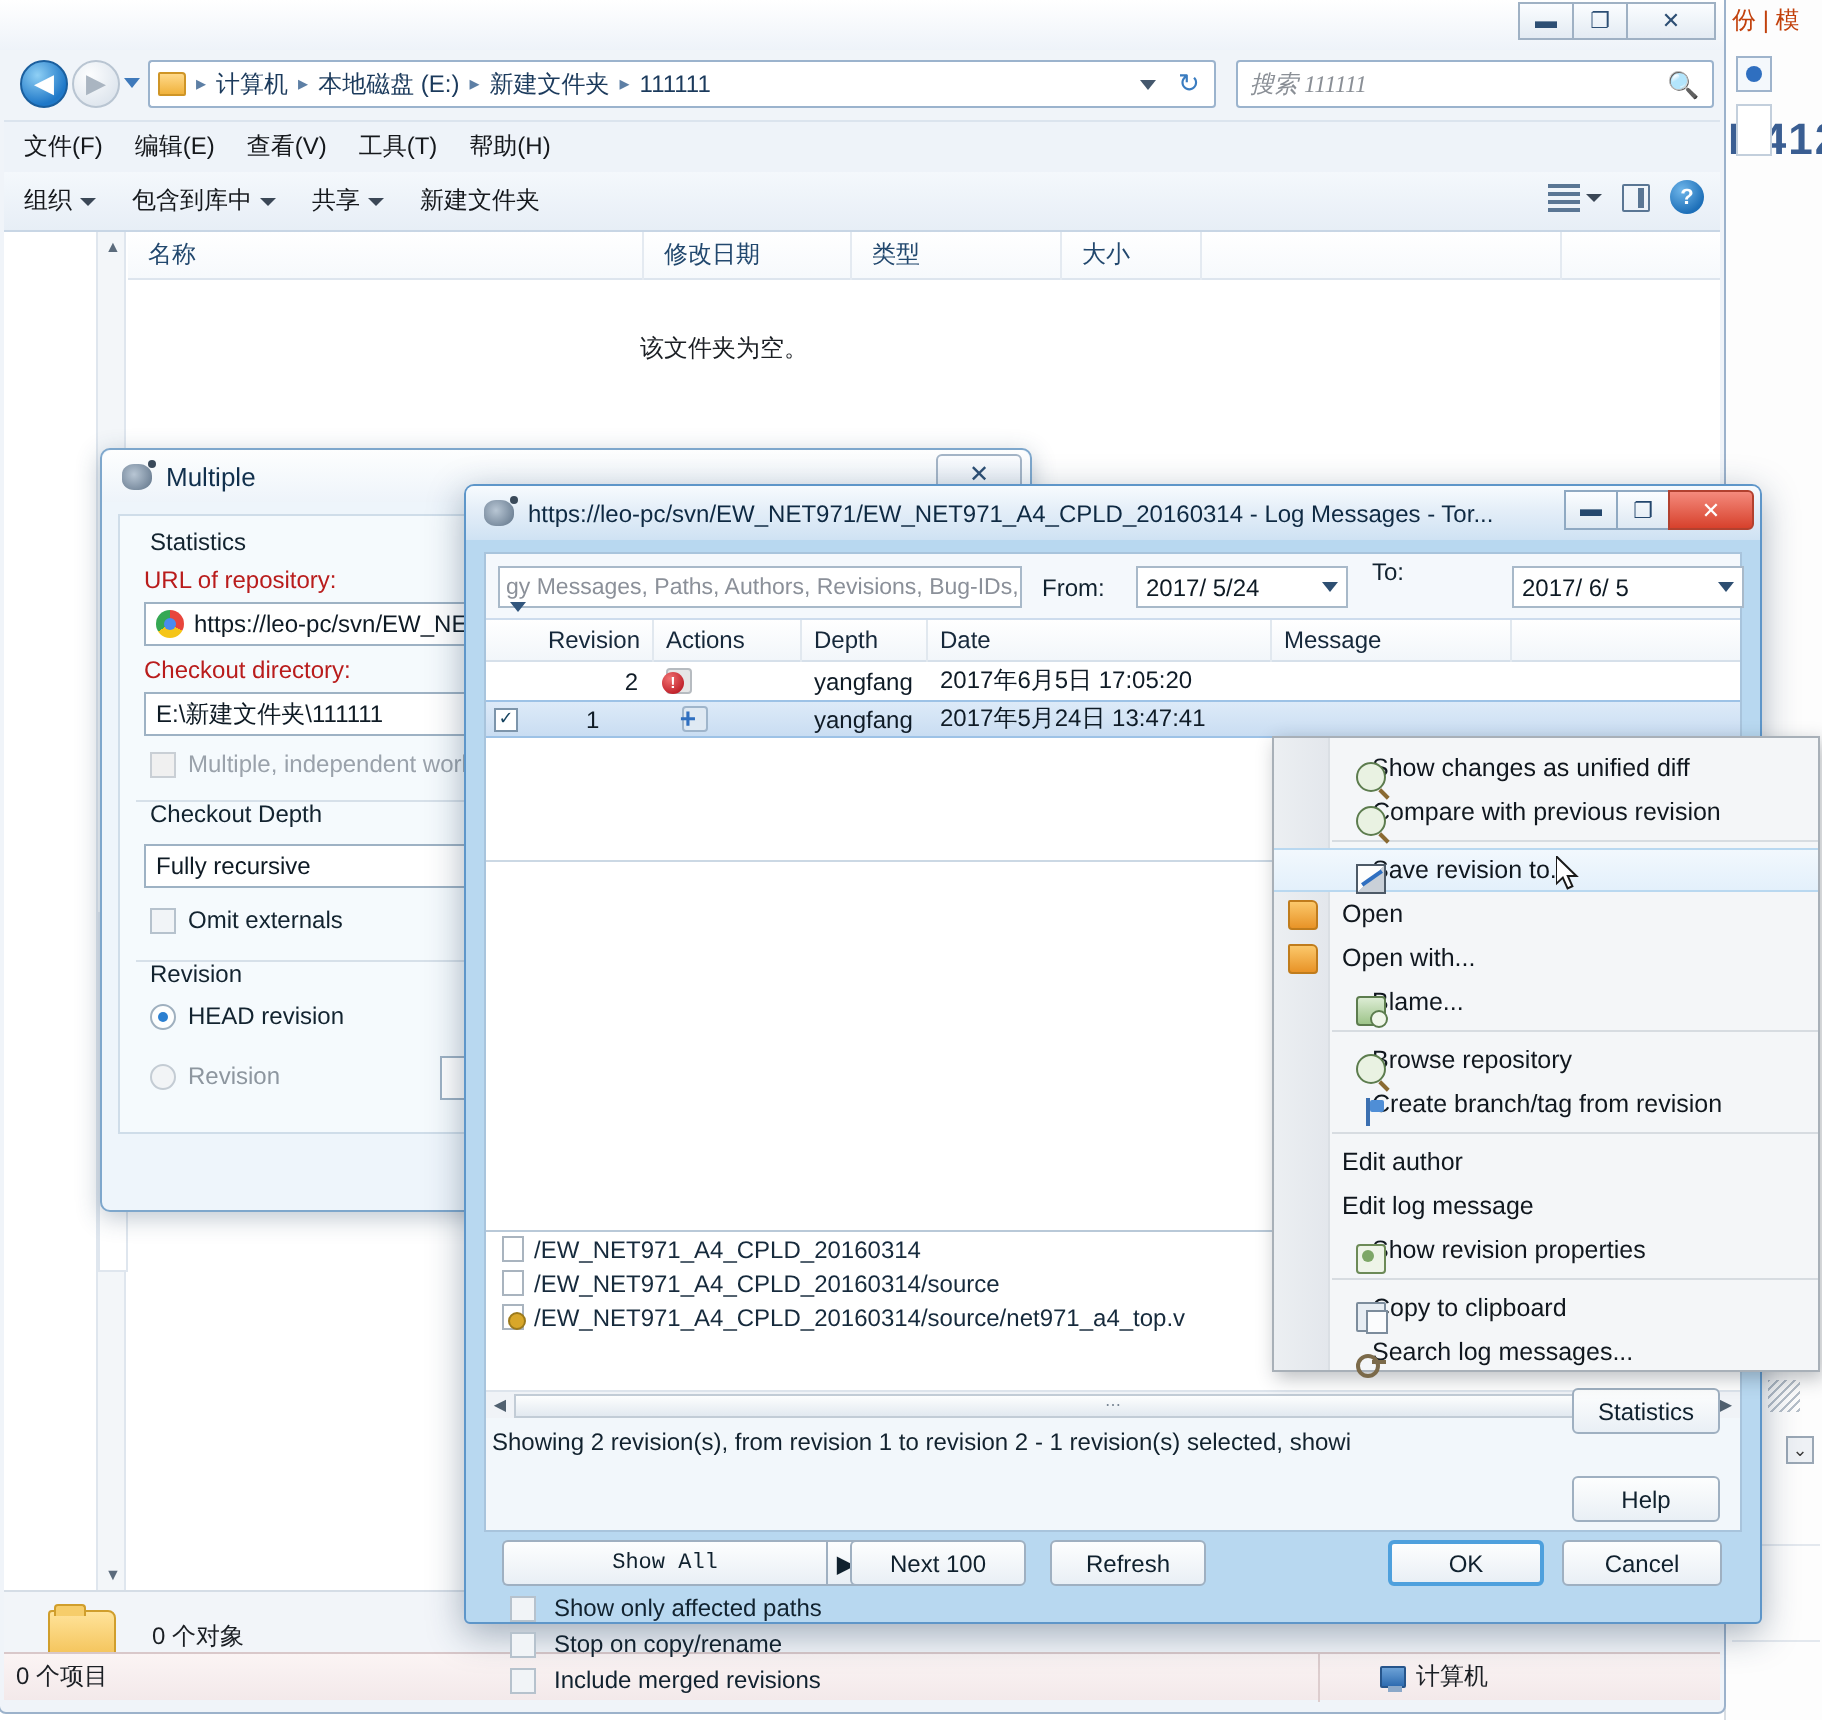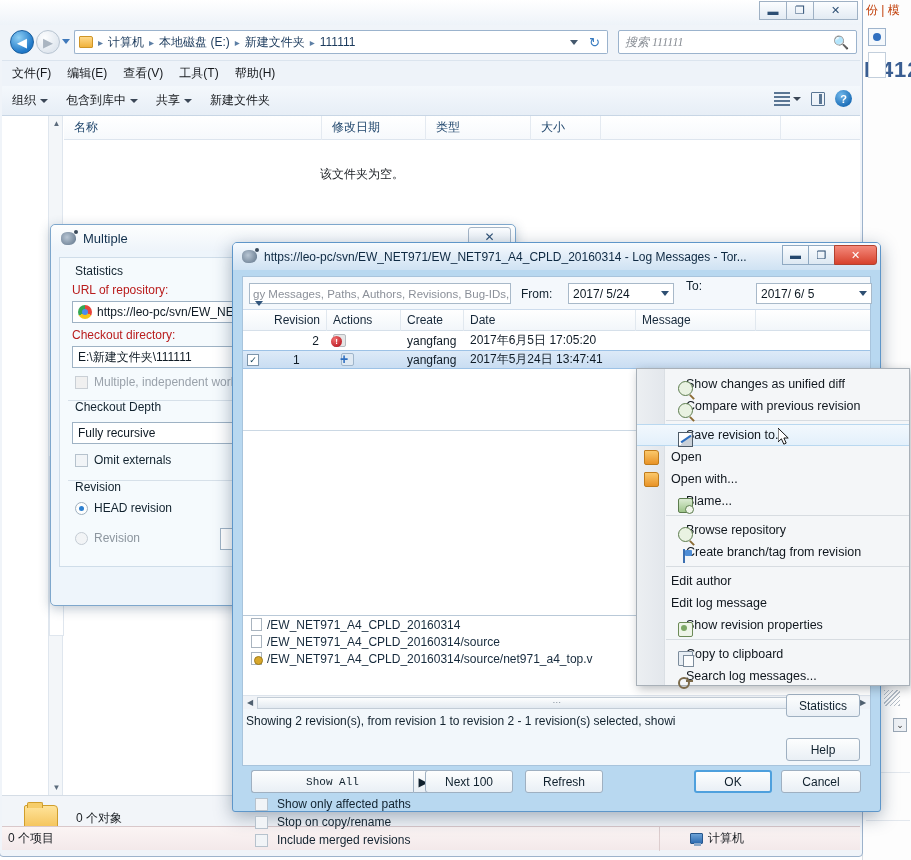--- a/index.html
+++ b/index.html
@@ -655,21 +655,21 @@
         <div class="datebox" style="left:513px; top:6px; width:116px;">
           <span>2017/ 6/ 5</span>
           <i class="dd-caret"></i>
         </div>
       </div>
 
       <div class="revtable">
         <div class="rt-head">
           <div style="width:84px; justify-content:flex-end; padding-right:6px;">Revision</div>
           <div style="width:74px;">Actions</div>
-          <div style="width:63px;">Create</div>
+          <div style="width:63px;">Depth</div>
           <div style="width:172px;">Date</div>
           <div style="width:120px;">Message</div>
           <div style="width:114px; border-right:none;"></div>
         </div>
         <div class="rt-row">
           <div style="width:84px; justify-content:flex-end; padding-right:8px;">2</div>
           <div style="width:74px;">
             <span class="act-icon-red"></span>
           </div>
           <div style="width:63px;">yangfang</div>

